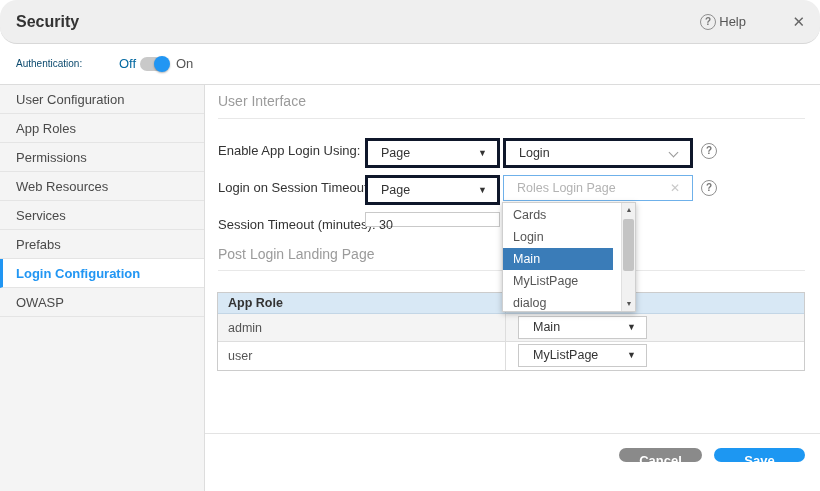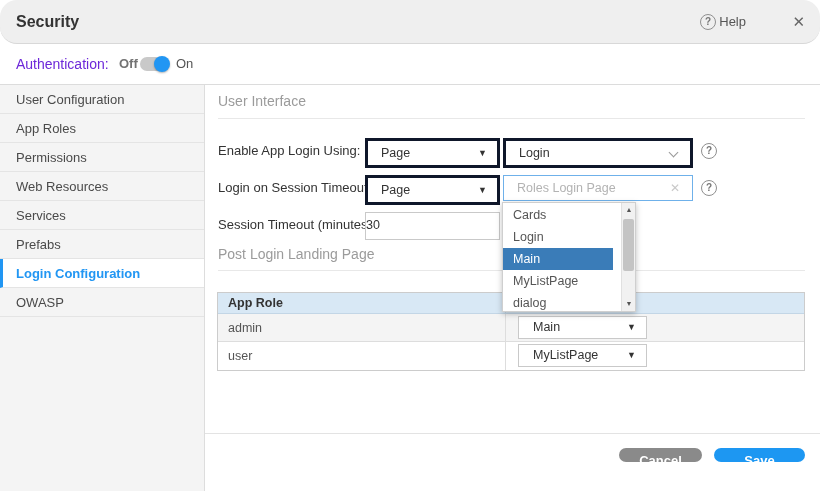--- a/index.html
+++ b/index.html
@@ -26,22 +26,22 @@
   }
   .titlebar .qcircle { position:absolute; left:-120px; } 
   .tb-help-icon { position:absolute; right:104px; top:14px; }
   .tb-help-label { position:absolute; right:74px; top:0; line-height:44px; font-size:13px; color:#555; cursor:pointer; }
   .tb-close { position:absolute; right:15px; top:0; line-height:44px; font-size:15px; color:#666; cursor:pointer; }
   
   .authbar {
     position:absolute; left:0; top:44px; width:820px; height:41px;
     background:#fff; border-bottom:1px solid #dcdcdc;
   }
-  .authbar .auth-label { position:absolute; left:16px; top:0; line-height:40px; font-size:14px; color:#6d28d9; }
-  .authbar .off-label { position:absolute; left:119px; top:0; line-height:40px; font-size:13px; color:#737373;font-weight:bold; }
+  .authbar .auth-label { position:absolute; left:16px; top:0; line-height:40px; font-size:10px; color:#0c4a6e; }
+  .authbar .off-label { position:absolute; left:119px; top:0; line-height:40px; font-size:13px; color:#0369a1; }
   .authbar .on-label  { position:absolute; left:176px; top:0; line-height:40px; font-size:13px; color:#555; }
   .toggle {
     position:absolute; left:140px; top:13px; width:28px; height:14px;
     background:#c9c9c9; border-radius:8px; cursor:pointer;
   }
   .toggle .knob {
     position:absolute; right:-2px; top:-1px; width:16px; height:16px;
     border-radius:50%; background:#2196f3; box-shadow:0 1px 2px rgba(0,0,0,.3);
   }
   
@@ -83,23 +83,23 @@
     transform:rotate(45deg); transform-origin:center;
   }
   .combo {
     position:absolute; left:298px; top:0; width:190px; height:26px;
     background:#fff; border:1px solid #6fb1ea; line-height:24px;
     padding-left:13px; font-size:12.5px; color:#b3b3b3; cursor:text;
   }
   .combo .clear-x { position:absolute; right:12px; top:0; line-height:24px; font-size:12px; color:#c9c9c9; cursor:pointer; }
   .row-help { position:absolute; left:496px; top:5px; }
   .input-box {
-    position:absolute; left:160px; top:0; width:135px; height:28px;
+    position:absolute; left:160px; top:0; width:135px; height:15px;
     background:#fff; border:1px solid #c9c9c9; line-height:24px;
-    font-size:12.5px; color:#333;
+    padding-left:13px; font-size:12.5px; color:#333;
   }
   
   .role-table {
     position:absolute; left:12px; top:207px; width:588px;
     border:1px solid #ccc; background:#fff;
   }
   .rt-header { display:flex; height:21px; background:#d8e8f5; border-bottom:1px solid #c3d6e6; }
   .rt-h1 { width:288px; line-height:20px; padding-left:10px; font-size:12.5px; font-weight:bold; color:#333; border-right:1px solid #c3d6e6; }
   .rt-h2 { flex:1; }
   .rt-row { display:flex; height:28px; border-bottom:1px solid #ddd; }

